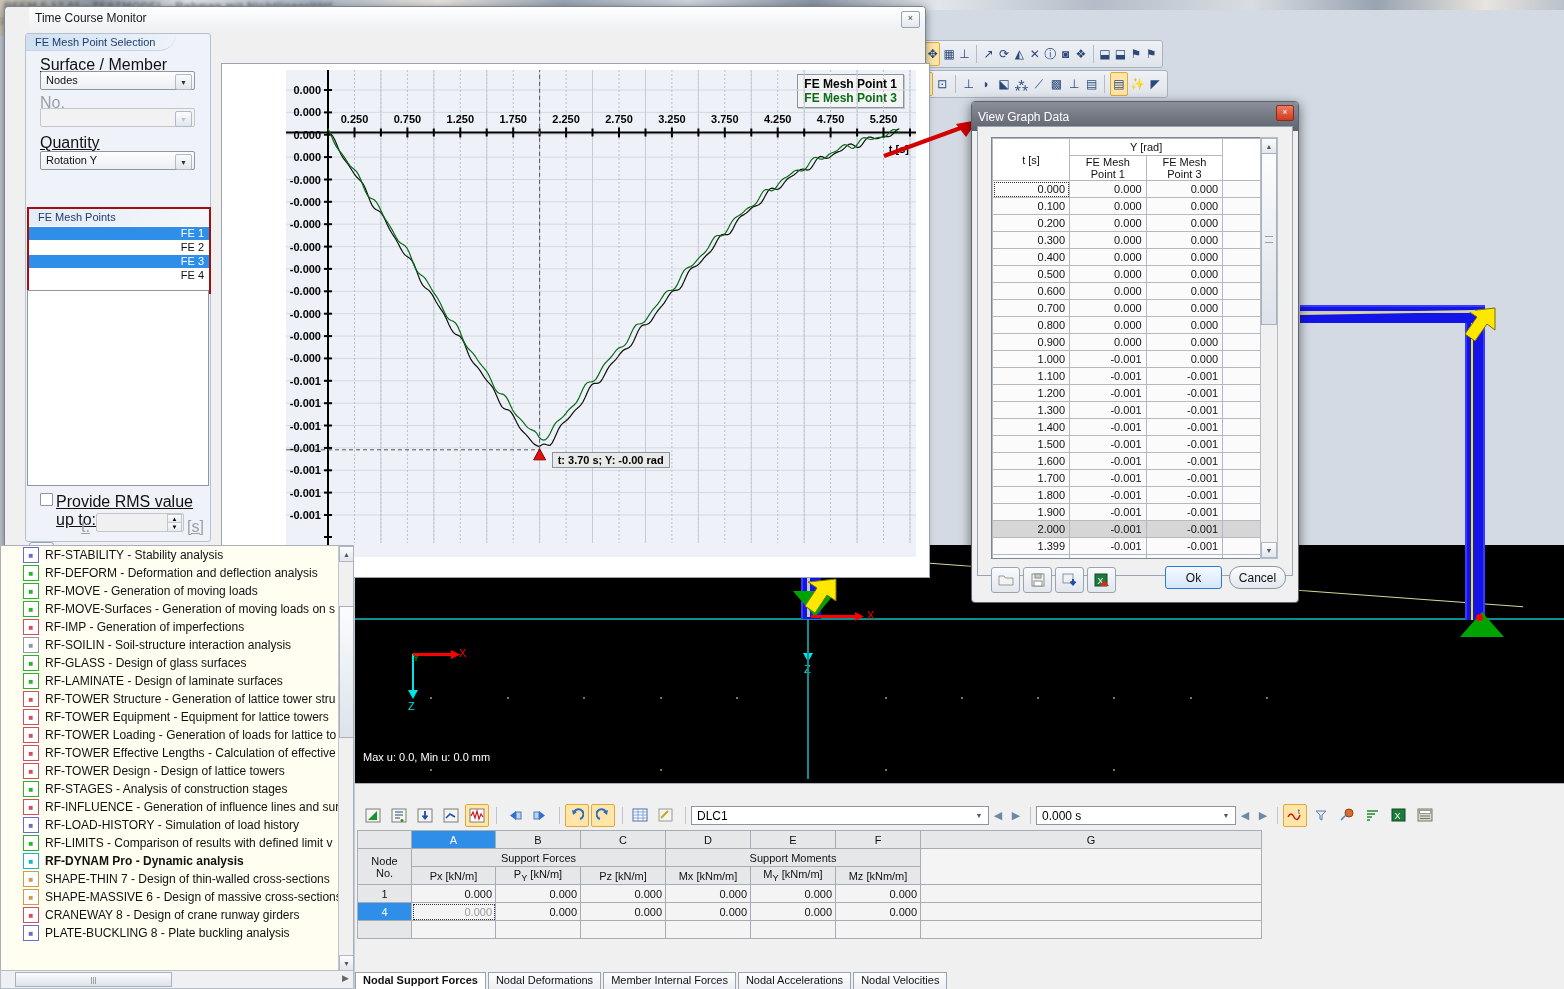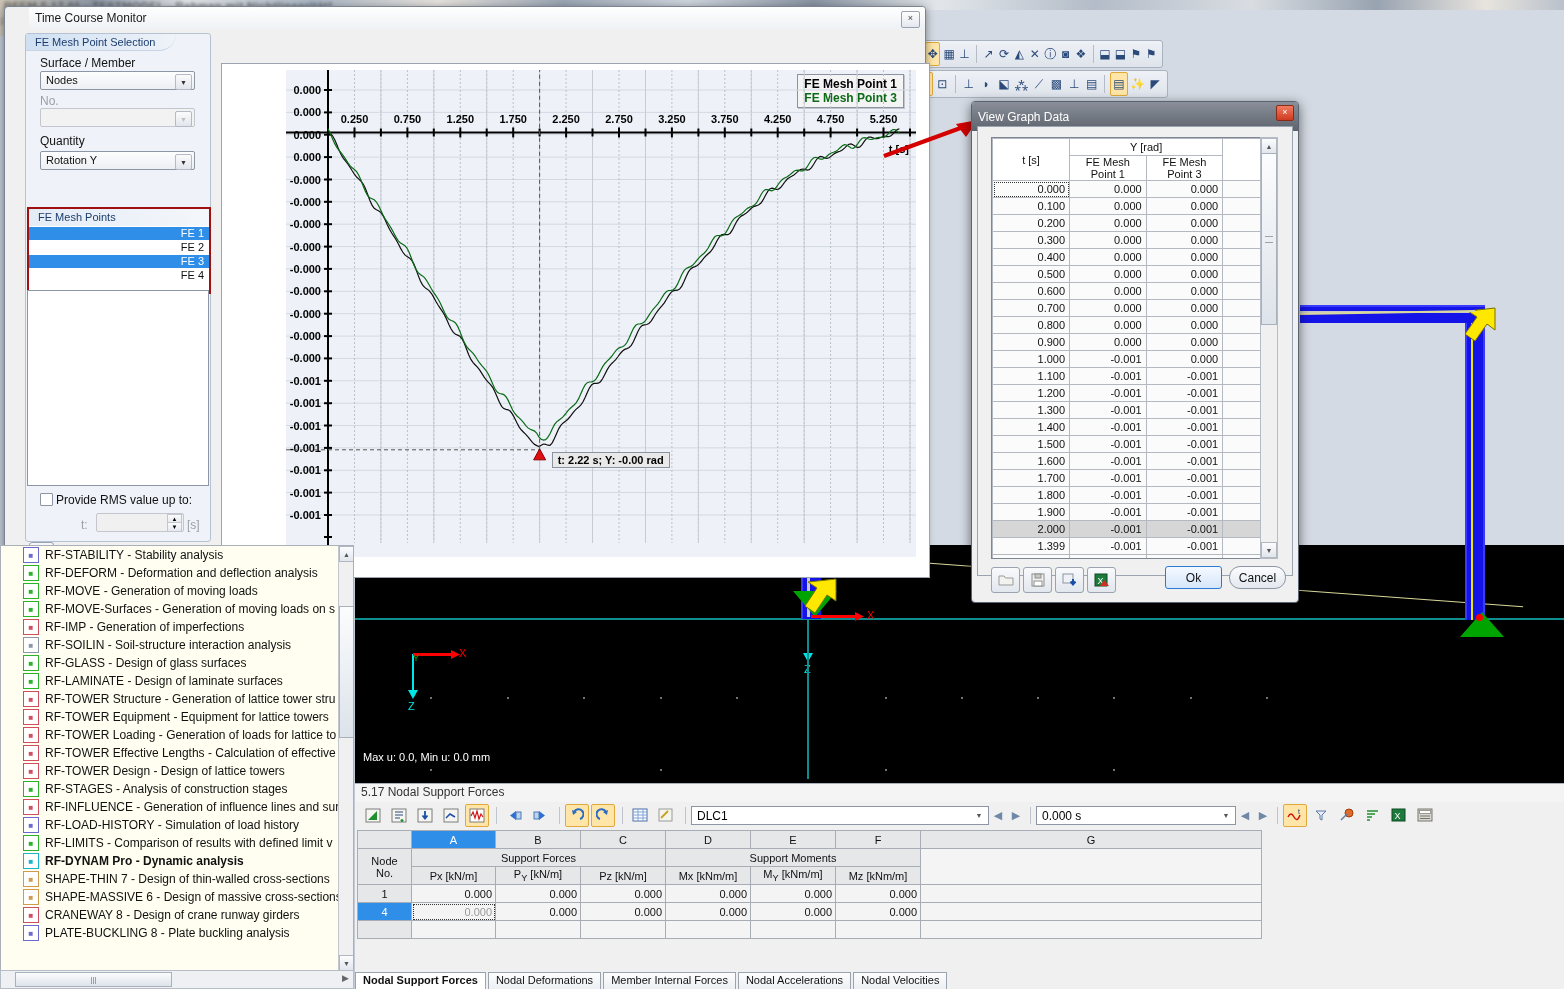--- a/index.html
+++ b/index.html
@@ -46,21 +46,21 @@
   #tcm-close{position:absolute;right:5px;top:4px;width:17px;height:15px;
     border:1px solid #9aa3b0;background:linear-gradient(#fdfdfe,#e4e8ee);border-radius:2px;
     font-size:9px;line-height:13px;text-align:center;color:#444;}
   #tcm-body{position:absolute;left:0;top:22px;width:920px;height:519px;background:#f0f0f0;}
 
   .panel{position:absolute;background:#eff3f9;border:1px solid #b6c2d4;border-radius:3px;}
   .panel-title{position:absolute;left:0;top:0;height:17px;
     background:linear-gradient(90deg,#cfe0f2,#eff3f9);
     border-bottom:1px solid #c8d4e4;border-radius:3px 0 18px 0;
     font-size:11px;color:#1c3d6e;padding:2px 0 0 9px;box-sizing:border-box;}
-  .fld-label{position:absolute;font-size:12px;color:#111;}
+  .fld-label{position:absolute;font-size:16px;color:#111;text-decoration:underline;}
   .fld-label.dim{color:#9aa0a8;}
   .combo{position:absolute;height:19px;background:linear-gradient(#fdfdfd,#eceff3);
     border:1px solid #8d96a4;border-radius:2px;font-size:11px;color:#111;
     padding:2px 20px 0 5px;box-sizing:border-box;}
   .combo.disabled{background:#f2f2f2;border-color:#c3c7cd;color:#b0b0b0;}
   .combo .arw{position:absolute;right:2px;top:2px;width:15px;height:14px;
     background:linear-gradient(#fafbfc,#e2e6ec);border:1px solid #b3bac5;border-radius:2px;
     display:flex;align-items:center;justify-content:center;font-size:7px;color:#333;}
   .combo.disabled .arw{color:#c0c0c0;}
 
@@ -484,21 +484,21 @@
             <line x1="465.3" y1="58.5" x2="465.3" y2="66.5" stroke="#000" stroke-width="2"></line>
             <line x1="518.2" y1="58.5" x2="518.2" y2="66.5" stroke="#000" stroke-width="2"></line>
             <line x1="571.1" y1="58.5" x2="571.1" y2="66.5" stroke="#000" stroke-width="2"></line>
             <line x1="624.0" y1="58.5" x2="624.0" y2="66.5" stroke="#000" stroke-width="2"></line>
             <path d="M42.0 62.5 L44.2 63.4 L46.4 65.5 L48.6 69.4 L50.8 74.6 L53.0 80.1 L55.2 84.8 L57.4 88.4 L59.6 91.2 L61.8 93.9 L64.0 97.2 L66.2 100.8 L68.4 104.2 L70.6 107.0 L72.8 109.1 L75.0 111.2 L77.2 114.1 L79.4 118.6 L81.6 124.3 L83.8 130.2 L86.0 135.1 L88.2 138.3 L90.4 139.8 L92.5 140.7 L94.7 142.4 L96.9 145.4 L99.1 149.8 L101.3 154.7 L103.5 159.2 L105.7 163.0 L107.9 166.3 L110.1 169.8 L112.3 173.8 L114.5 178.1 L116.7 182.0 L118.9 184.9 L121.1 186.6 L123.3 187.9 L125.5 190.0 L127.7 193.6 L129.9 199.0 L132.1 205.1 L134.3 210.8 L136.5 214.9 L138.7 217.4 L140.9 218.9 L143.1 220.6 L145.3 223.3 L147.5 226.9 L149.7 231.0 L151.9 234.8 L154.1 238.1 L156.3 241.3 L158.5 244.9 L160.7 249.4 L162.9 254.4 L165.1 259.0 L167.3 262.4 L169.5 264.3 L171.7 265.1 L173.9 266.3 L176.1 268.9 L178.3 273.3 L180.5 279.0 L182.7 284.7 L184.9 289.4 L187.1 292.7 L189.3 295.0 L191.4 297.2 L193.6 299.9 L195.8 303.3 L198.0 306.8 L200.2 310.0 L202.4 312.4 L204.6 314.6 L206.8 317.6 L209.0 321.9 L211.2 327.1 L213.4 332.3 L215.6 336.3 L217.8 338.6 L220.0 339.4 L222.2 339.8 L224.4 341.3 L226.6 344.4 L228.8 348.5 L231.0 353.1 L233.2 357.1 L235.4 360.0 L237.6 362.2 L239.8 364.3 L242.0 366.8 L244.2 369.7 L246.4 372.4 L248.6 374.4 L250.8 375.6 L253.0 376.5 L255.2 375.2 L257.4 374.0 L259.6 374.3 L261.8 375.2 L264.0 375.3 L266.2 372.8 L268.4 368.5 L270.6 363.4 L272.8 358.6 L275.0 355.1 L277.2 352.9 L279.4 351.3 L281.6 349.5 L283.8 347.0 L286.0 344.1 L288.1 341.3 L290.3 339.1 L292.5 337.3 L294.7 335.1 L296.9 332.0 L299.1 327.5 L301.3 322.4 L303.5 317.8 L305.7 314.6 L307.9 313.4 L310.1 313.4 L312.3 313.2 L314.5 311.7 L316.7 308.5 L318.9 304.3 L321.1 299.9 L323.3 296.3 L325.5 293.7 L327.7 291.6 L329.9 289.3 L332.1 286.5 L334.3 283.5 L336.5 281.0 L338.7 279.4 L340.9 278.6 L343.1 277.5 L345.3 275.3 L347.5 271.5 L349.7 266.5 L351.9 261.4 L354.1 257.5 L356.3 255.4 L358.5 254.8 L360.7 254.5 L362.9 253.5 L365.1 251.1 L367.3 247.7 L369.5 244.0 L371.7 240.8 L373.9 238.2 L376.1 235.7 L378.3 232.8 L380.5 229.3 L382.7 225.6 L384.9 222.6 L387.0 220.9 L389.2 220.4 L391.4 220.2 L393.6 219.0 L395.8 216.1 L398.0 211.6 L400.2 206.4 L402.4 201.9 L404.6 198.9 L406.8 197.4 L409.0 196.6 L411.2 195.5 L413.4 193.6 L415.6 191.0 L417.8 188.2 L420.0 185.8 L422.2 183.8 L424.4 181.8 L426.6 178.9 L428.8 175.1 L431.0 170.8 L433.2 167.1 L435.4 164.9 L437.6 164.3 L439.8 164.7 L442.0 164.7 L444.2 163.2 L446.4 159.9 L448.6 155.5 L450.8 151.3 L453.0 148.1 L455.2 146.1 L457.4 144.9 L459.6 143.6 L461.8 141.8 L464.0 139.5 L466.2 137.5 L468.4 136.3 L470.6 135.7 L472.8 134.8 L475.0 133.0 L477.2 129.7 L479.4 125.5 L481.6 121.6 L483.8 118.9 L485.9 118.1 L488.1 118.7 L490.3 119.3 L492.5 119.1 L494.7 117.5 L496.9 114.6 L499.1 111.5 L501.3 109.0 L503.5 107.4 L505.7 106.2 L507.9 104.9 L510.1 103.1 L512.3 101.1 L514.5 99.6 L516.7 99.0 L518.9 99.4 L521.1 100.1 L523.3 99.7 L525.5 97.7 L527.7 94.3 L529.9 90.5 L532.1 87.6 L534.3 86.4 L536.5 86.8 L538.7 87.9 L540.9 88.4 L543.1 87.8 L545.3 86.1 L547.5 84.3 L549.7 82.9 L551.9 81.9 L554.1 81.2 L556.3 80.0 L558.5 78.1 L560.7 75.9 L562.9 74.2 L565.1 73.9 L567.3 74.9 L569.5 76.5 L571.7 77.5 L573.9 76.9 L576.1 74.6 L578.3 71.4 L580.5 68.6 L582.6 67.1 L584.8 67.1 L587.0 67.9 L589.2 68.7 L591.4 68.7 L593.6 67.9 L595.8 67.0 L598.0 66.6 L600.2 66.7 L602.4 66.7 L604.6 66.0 L606.8 64.1 L609.0 61.7 L611.2 59.6 L613.4 58.8 " fill="none" stroke="#101010" stroke-width="1.2"></path>
             <path d="M42.0 58.7 L44.2 63.1 L46.4 68.4 L48.6 73.4 L50.8 77.4 L53.0 80.4 L55.2 83.0 L57.4 85.8 L59.6 89.1 L61.8 92.6 L64.0 95.6 L66.2 97.8 L68.4 99.5 L70.6 101.7 L72.8 105.2 L75.0 110.2 L77.2 116.1 L79.4 121.6 L81.6 125.6 L83.8 127.8 L86.0 128.8 L88.2 129.8 L90.4 132.0 L92.5 135.5 L94.7 140.1 L96.9 144.7 L99.1 148.8 L101.3 152.2 L103.5 155.5 L105.7 159.1 L107.9 163.3 L110.1 167.4 L112.3 170.8 L114.5 173.0 L116.7 174.3 L118.9 175.7 L121.1 178.3 L123.3 182.7 L125.5 188.5 L127.7 194.5 L129.9 199.4 L132.1 202.7 L134.3 204.5 L136.5 205.9 L138.7 207.9 L140.9 211.0 L143.1 214.8 L145.3 218.8 L147.5 222.3 L149.7 225.4 L151.9 228.7 L154.1 232.7 L156.3 237.5 L158.5 242.5 L160.7 246.6 L162.9 249.3 L165.1 250.5 L167.3 251.3 L169.5 253.0 L171.7 256.4 L173.9 261.4 L176.1 267.2 L178.3 272.4 L180.5 276.4 L182.7 279.0 L184.9 281.1 L187.1 283.4 L189.3 286.3 L191.4 289.8 L193.6 293.0 L195.8 295.7 L198.0 298.1 L200.2 300.8 L202.4 304.3 L204.6 308.9 L206.8 314.2 L209.0 319.0 L211.2 322.1 L213.4 323.5 L215.6 323.9 L217.8 324.6 L220.0 326.7 L222.2 330.4 L224.4 335.2 L226.6 340.0 L228.8 343.5 L231.0 346.0 L233.2 347.9 L235.4 350.1 L237.6 352.7 L239.8 355.6 L242.0 357.9 L244.2 359.3 L246.4 360.1 L248.6 361.1 L250.8 363.3 L253.0 367.1 L255.2 369.2 L257.4 370.1 L259.6 369.7 L261.8 367.4 L264.0 363.8 L266.2 358.9 L268.4 354.7 L270.6 351.9 L272.8 350.2 L275.0 348.6 L277.2 346.6 L279.4 344.0 L281.6 341.2 L283.8 338.7 L286.0 336.8 L288.1 335.0 L290.3 332.6 L292.5 328.9 L294.7 324.0 L296.9 319.0 L299.1 314.9 L301.3 312.7 L303.5 312.0 L305.7 311.9 L307.9 311.1 L310.1 308.8 L312.3 305.1 L314.5 300.7 L316.7 296.6 L318.9 293.5 L321.1 291.2 L323.3 289.0 L325.5 286.5 L327.7 283.5 L329.9 280.6 L332.1 278.5 L334.3 277.4 L336.5 276.7 L338.7 275.4 L340.9 272.5 L343.1 268.1 L345.3 262.9 L347.5 258.3 L349.7 255.3 L351.9 254.0 L354.1 253.8 L356.3 253.3 L358.5 251.8 L360.7 248.9 L362.9 245.4 L365.1 242.0 L367.3 239.1 L369.5 236.7 L371.7 234.1 L373.9 231.0 L376.1 227.3 L378.3 223.9 L380.5 221.5 L382.7 220.5 L384.9 220.3 L387.0 219.9 L389.2 218.0 L391.4 214.4 L393.6 209.4 L395.8 204.4 L398.0 200.6 L400.2 198.4 L402.4 197.4 L404.6 196.6 L406.8 195.1 L409.0 192.7 L411.2 189.9 L413.4 187.3 L415.6 185.3 L417.8 183.5 L420.0 181.2 L422.2 178.0 L424.4 173.9 L426.6 169.8 L428.8 166.8 L431.0 165.5 L433.2 165.5 L435.4 165.8 L437.6 165.1 L439.8 162.7 L442.0 158.9 L444.2 154.5 L446.4 150.8 L448.6 148.2 L450.8 146.8 L453.0 145.6 L455.2 144.1 L457.4 142.1 L459.6 139.9 L461.8 138.1 L464.0 137.0 L466.2 136.2 L468.4 135.1 L470.6 132.7 L472.8 129.0 L475.0 124.8 L477.2 121.3 L479.4 119.6 L481.6 119.6 L483.8 120.4 L485.9 120.8 L488.1 119.8 L490.3 117.2 L492.5 114.0 L494.7 111.1 L496.9 109.1 L499.1 107.8 L501.3 106.7 L503.5 105.1 L505.7 103.2 L507.9 101.3 L510.1 100.3 L512.3 100.2 L514.5 100.8 L516.7 100.9 L518.9 99.7 L521.1 97.0 L523.3 93.3 L525.5 89.8 L527.7 87.7 L529.9 87.3 L532.1 88.2 L534.3 89.2 L536.5 89.2 L538.7 88.1 L540.9 86.2 L543.1 84.3 L545.3 83.0 L547.5 82.3 L549.7 81.4 L551.9 79.9 L554.1 77.8 L556.3 75.7 L558.5 74.6 L560.7 75.0 L562.9 76.5 L565.1 78.0 L567.3 78.3 L569.5 76.7 L571.7 73.8 L573.9 70.6 L576.1 68.3 L578.3 67.6 L580.5 68.1 L582.6 69.0 L584.8 69.5 L587.0 69.2 L589.2 68.3 L591.4 67.6 L593.6 67.4 L595.8 67.5 L598.0 67.1 L600.2 65.9 L602.4 63.7 L604.6 61.2 L606.8 59.6 L609.0 59.6 L611.2 61.2 L613.4 63.4 " fill="none" stroke="#0a6b16" stroke-width="1.2"></path>
             <line x1="0" y1="379.8" x2="253.6" y2="379.8" stroke="#555" stroke-width="1" stroke-dasharray="4,3"></line>
             <line x1="253.6" y1="379.8" x2="253.6" y2="0" stroke="#555" stroke-width="1" stroke-dasharray="4,3"></line>
             <polygon points="253.63636363636365,378.83333333333326 247.63636363636365,389.83333333333326 259.6363636363636,389.83333333333326" fill="#e01010" stroke="#8a0000"></polygon>
           </svg>
-        <div id="tooltip" style="left: 265.636px; top: 381.833px;">t: 2.22 s; Y: -0.00 rad</div>
+        <div id="tooltip" style="left: 265.636px; top: 381.833px;">t: 3.70 s; Y: -0.00 rad</div>
       </div>
       <div id="tlabel" style="left: 666.836px; top: 78.5px;">t [s]</div>
       <div id="ylabel" style="left: 8px; top: 491px;">Y [rad]</div>
     </div>
   </div>
 </div>
 
 <svg id="red-arrow" viewBox="0 0 100 40">
   <line x1="4" y1="36" x2="86" y2="6" stroke="#d40000" stroke-width="4"></line>
   <polygon points="98,0 76,4 86,17" fill="#d40000"></polygon>
@@ -798,21 +798,20 @@
     <div style="position:absolute;left:0;top:60px;width:13px;height:130px;background:linear-gradient(#fbfcfd,#dde3ea);border:1px solid #a8b0bb;"></div>
     <div class="sc-btn" style="bottom:0;width:13px;">▼</div>
   </div>
 </div>
 <div id="tree-hsb">
   <div id="tree-hsb-thumb">|||</div>
   <div style="position:absolute;right:4px;top:2px;font-size:9px;color:#666;">▶</div>
 </div>
 
 <div id="results">
-  <div id="res-title">5.17 Nodal Support Forces</div>
   <div id="res-toolbar">
     <div class="rt-ico">
       <svg width="16" height="15" viewBox="0 0 16 15">
           <rect x="1" y="1" width="14" height="13" fill="#f4f4f0" stroke="#7d7d7d"></rect>
           <polygon points="3,12 12,12 12,3" fill="#1f8f2f"></polygon>
         </svg>
     </div>
     <div class="rt-ico">
       <svg width="16" height="15" viewBox="0 0 16 15">
           <rect x="1" y="1" width="14" height="13" fill="#f4f4f0" stroke="#7d7d7d"></rect>

